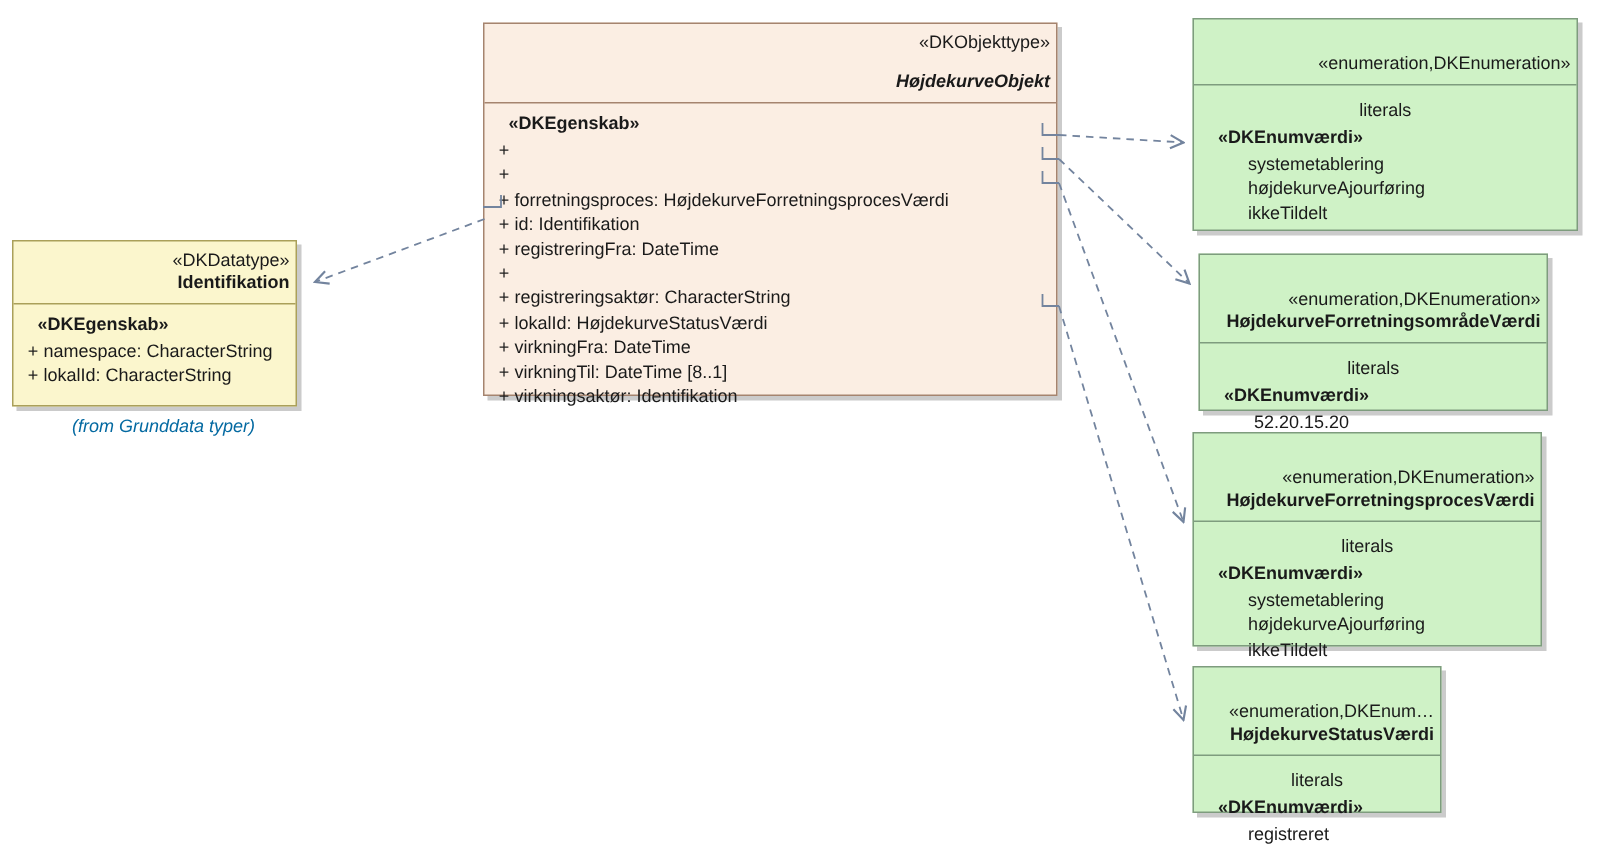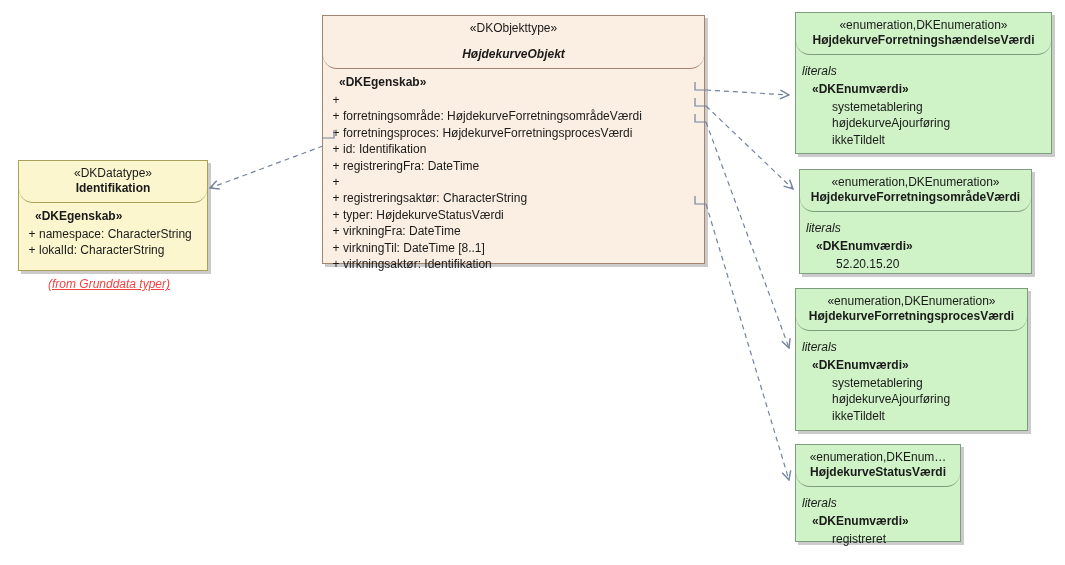--- a/index.html
+++ b/index.html
@@ -8,36 +8,36 @@
     position:relative; width:1065px; height:565px; background:#ffffff;
     font-family:"Liberation Sans","DejaVu Sans",sans-serif;
     font-size:12px; color:#1a1a1a; overflow:hidden;
   }
   .uml-box { position:absolute; border:1px solid #888; box-shadow:3px 3px 0 rgba(168,168,168,0.6); }
   .cls  { background:#fbeee3; border-color:#a5846f; }
   .cls .hdr { border-bottom:1px solid #a5846f; }
   .dt   { background:#fbf6cd; border-color:#aaa05a; }
   .dt .hdr { border-bottom:1px solid #aaa05a; }
   .enum { background:#cff2c6; border-color:#7e9c7e; }
-  .enum .hdr { border-bottom:1px solid #7e9c7e; }
-  .hdr { text-align:center; padding:5px 4px 7px;border-radius:14px; }
+  .enum .hdr { border-bottom:1px solid #7e9c7e;margin-top:17px; }
+  .hdr { text-align:right; padding:5px 4px 7px; }
   .hdr .cname { font-weight:bold; margin-top:1px; }
   .cls .hdr .cname { font-style:italic;margin-top:12px; }
   .bd { padding:5px 6px; }
   .section { padding-left:10px; line-height:16px; margin-bottom:2px; white-space:nowrap;font-weight:bold; }
   .attr { display:flex; line-height:16.4px; white-space:nowrap; }
   .attr .vis { flex:0 0 14px; width:14px; text-align:center; }
-  .lit-label { text-align:left; font-style:italic; line-height:16px; margin:3px 0 2px; }
+  .lit-label { text-align:center; line-height:16px; margin:3px 0 2px; }
   .lit { padding-left:30px; line-height:16.4px; white-space:nowrap; }
-  .note { position:absolute; left:14px; top:277px; width:190px; text-align:center; font-style:italic; color:#ef4444;text-decoration:underline; }
+  .note { position:absolute; left:14px; top:277px; width:190px; text-align:center; font-style:italic; color:#0369a1; }
   .overlay { position:absolute; left:0; top:0; pointer-events:none; }
 
   
   #box-main  { left:322px; top:15px;  width:383px; height:249px; }
-  #box-ident { left:18px;  top:160px; width:190px; height:111px; }
+  #box-ident { left:8px;  top:160px; width:190px; height:111px; }
   #box-enum0 { left:795px; top:12px;  width:257px; height:142px; }
   #box-enum1 { left:799px; top:169px; width:233px; height:105px; }
   #box-enum2 { left:795px; top:288px; width:233px; height:143px; }
   #box-enum3 { left:795px; top:444px; width:166px; height:98px; }
 </style>
 </head>
 <body>
 
 <div class="canvas">
 
@@ -46,21 +46,20 @@
       <div class="stereo">«DKObjekttype»</div>
       <div class="cname">HøjdekurveObjekt</div>
     </div>
     <div class="bd">
       <div class="section">«DKEgenskab»</div>
       <div class="attr">
           <span class="vis">+</span>
         </div>
       <div class="attr">
           <span class="vis">+</span>
-          <span>forretningsområde: HøjdekurveForretningsområdeVærdi</span>
         </div>
       <div class="attr">
           <span class="vis">+</span>
           <span>forretningsproces: HøjdekurveForretningsprocesVærdi</span>
         </div>
       <div class="attr">
           <span class="vis">+</span>
           <span>id: Identifikation</span>
         </div>
       <div class="attr">
@@ -69,21 +68,21 @@
         </div>
       <div class="attr">
           <span class="vis">+</span>
         </div>
       <div class="attr">
           <span class="vis">+</span>
           <span>registreringsaktør: CharacterString</span>
         </div>
       <div class="attr">
           <span class="vis">+</span>
-          <span>typer: HøjdekurveStatusVærdi</span>
+          <span>lokalId: HøjdekurveStatusVærdi</span>
         </div>
       <div class="attr">
           <span class="vis">+</span>
           <span>virkningFra: DateTime</span>
         </div>
       <div class="attr">
           <span class="vis">+</span>
           <span>virkningTil: DateTime [8..1]</span>
         </div>
       <div class="attr">
@@ -108,21 +107,20 @@
           <span class="vis">+</span>
           <span>lokalId: CharacterString</span>
         </div>
     </div>
   </div>
   <div class="note">(from Grunddata typer)</div>
 
   <div id="box-enum0" class="uml-box enum">
     <div class="hdr">
       <div class="stereo">«enumeration,DKEnumeration»</div>
-      <div class="cname">HøjdekurveForretningshændelseVærdi</div>
     </div>
     <div class="bd">
       <div class="lit-label">literals</div>
       <div class="section">«DKEnumværdi»</div>
       <div class="lit">systemetablering</div>
       <div class="lit">højdekurveAjourføring</div>
       <div class="lit">ikkeTildelt</div>
     </div>
   </div>
 

